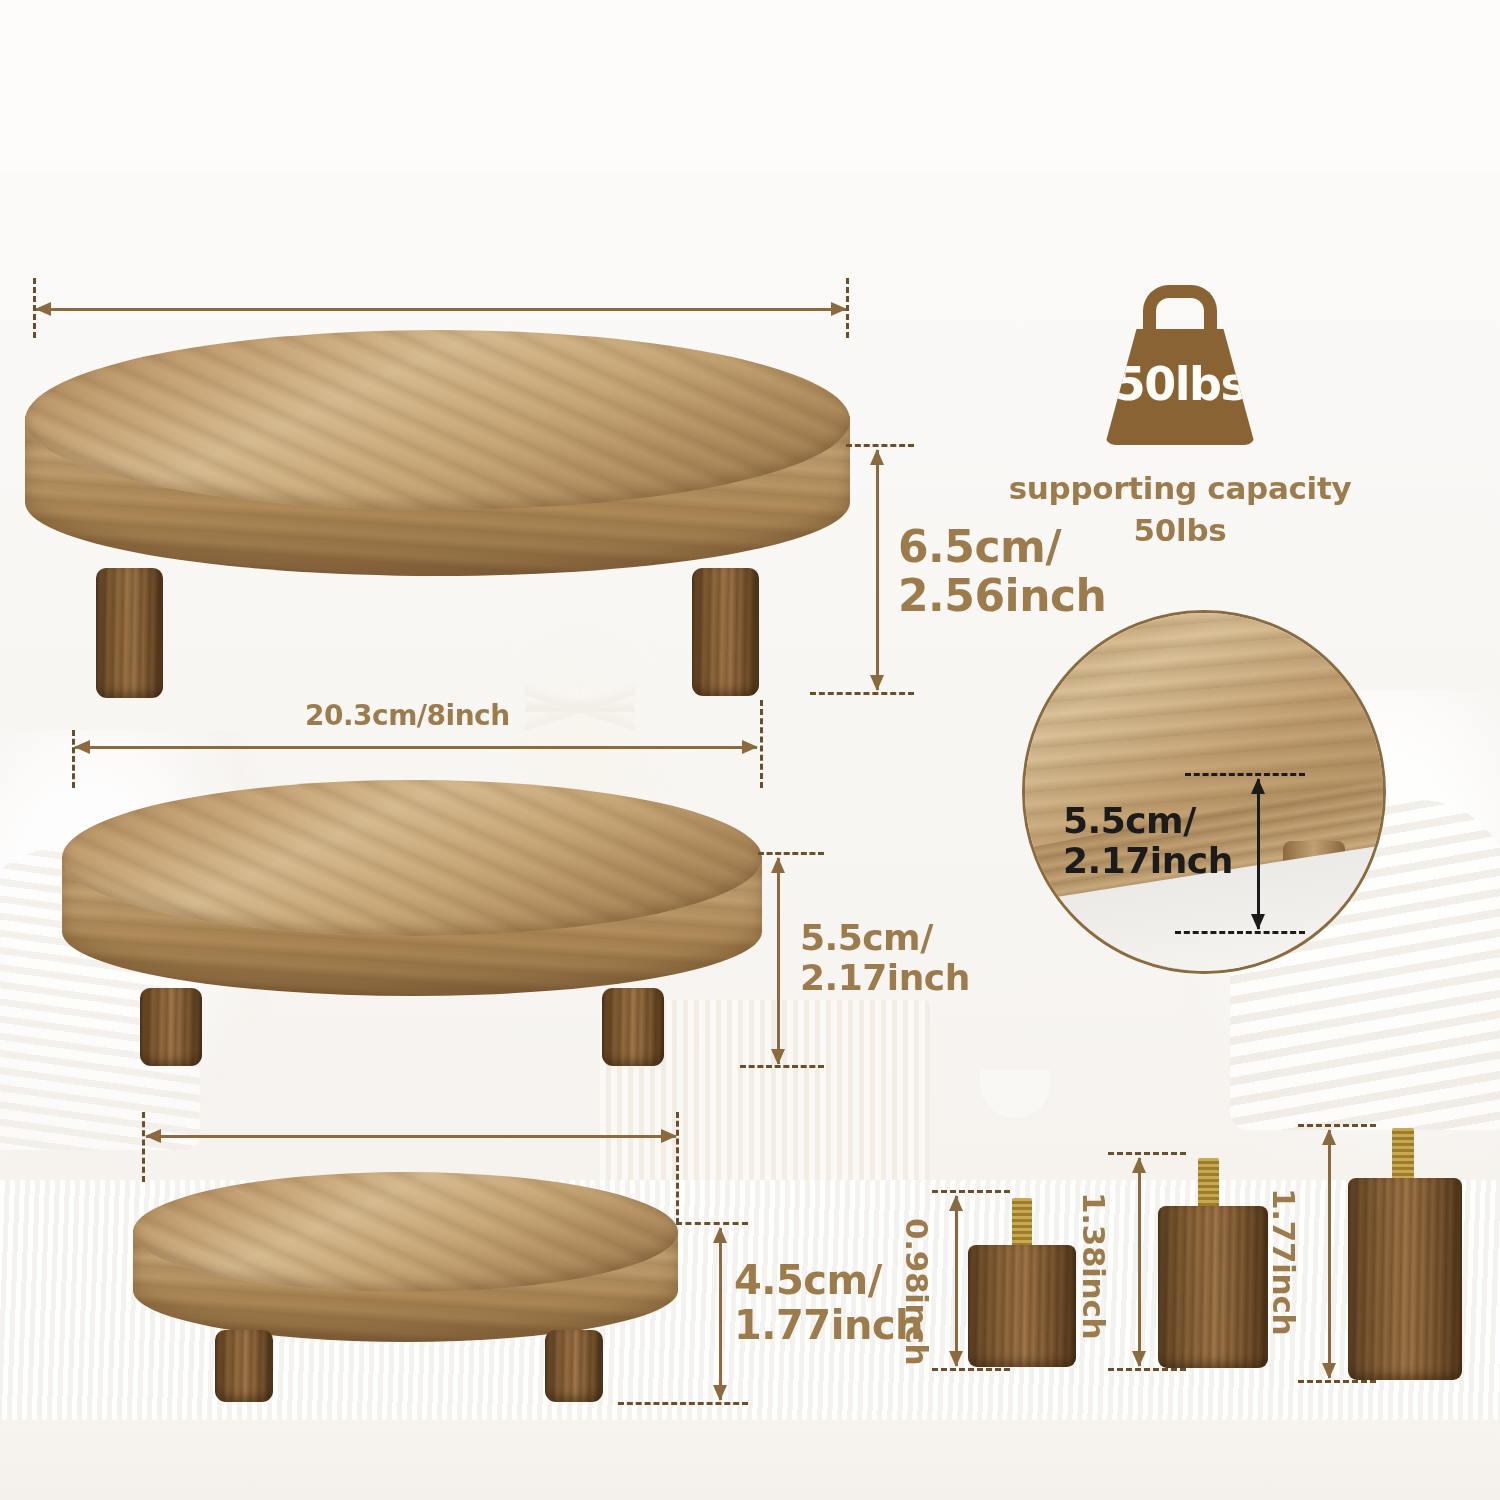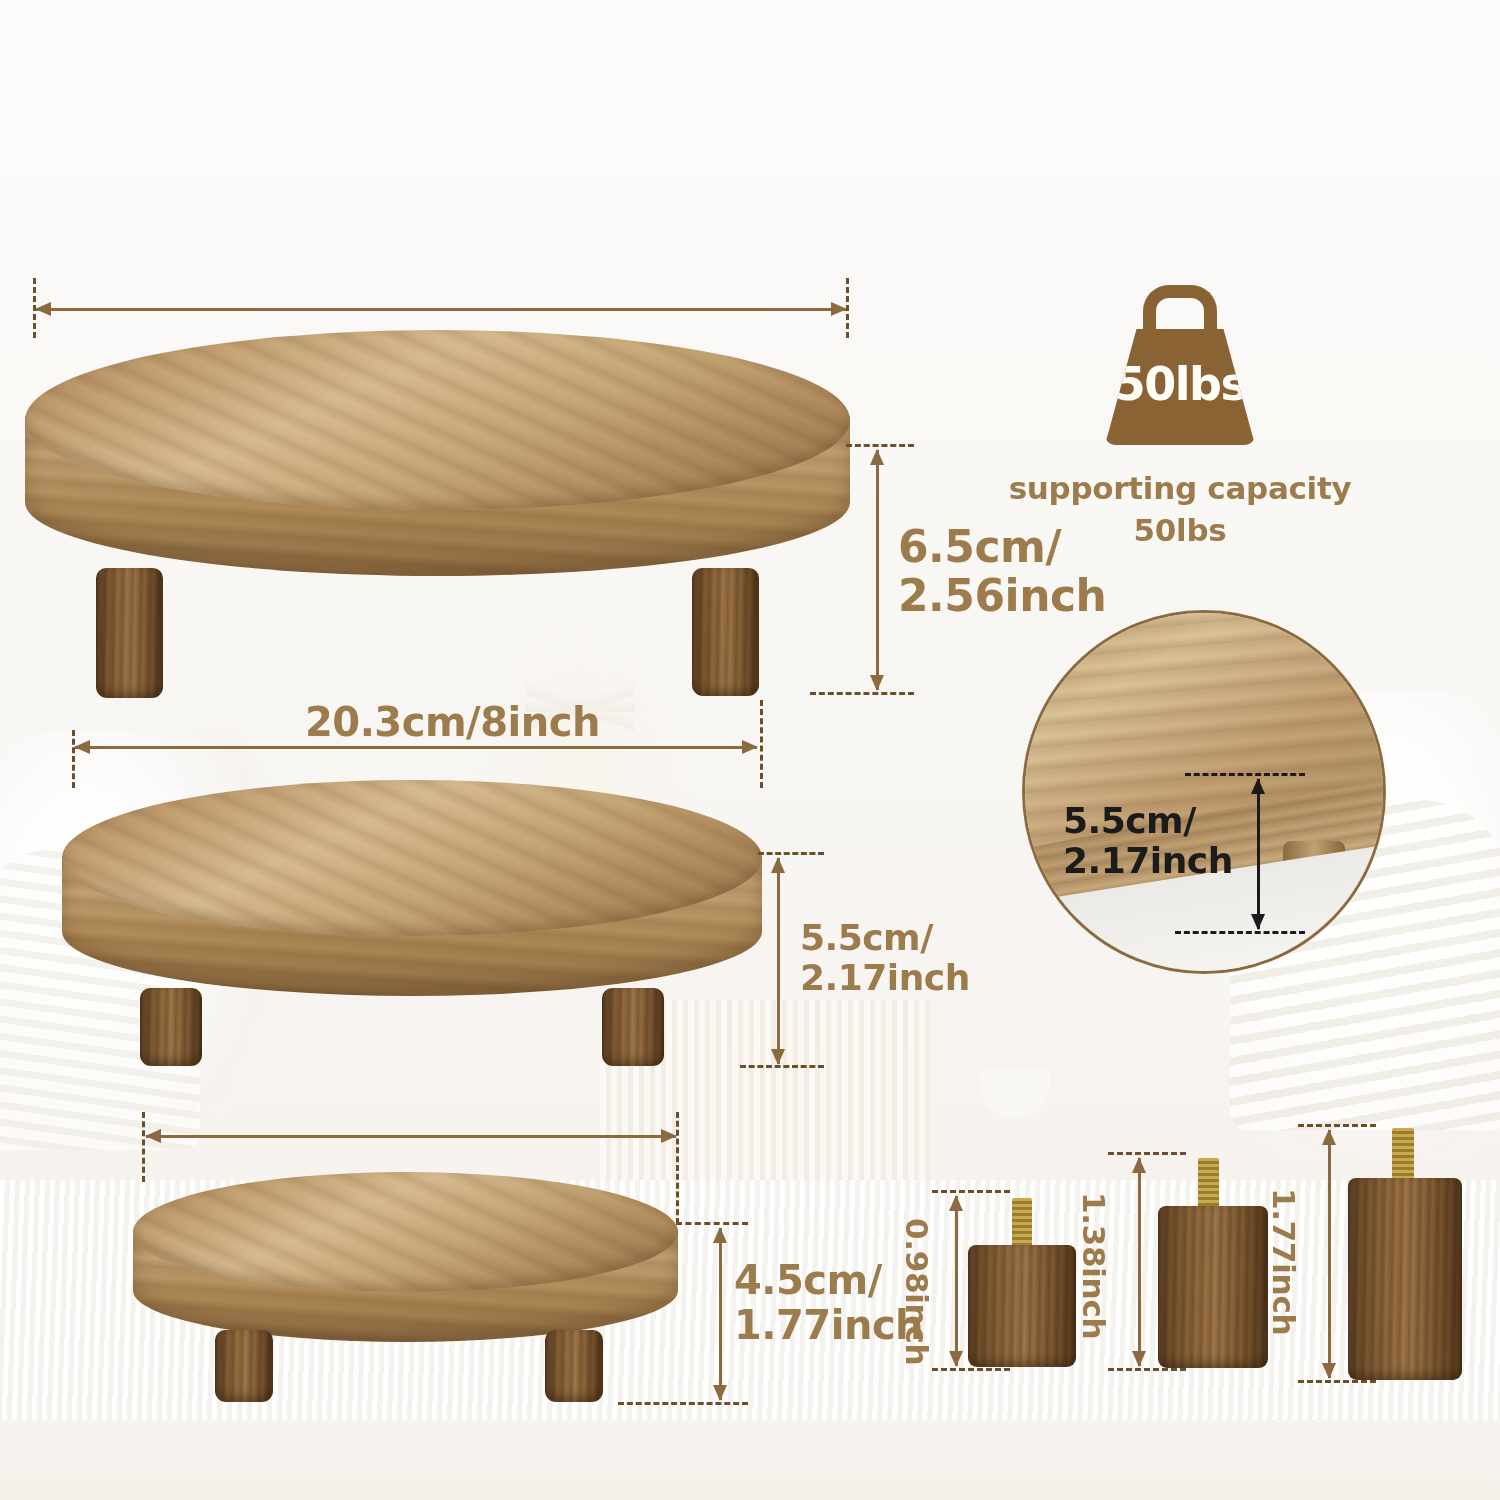--- a/index.html
+++ b/index.html
@@ -247,21 +247,21 @@
 
   <div class="weight-badge">
     <div class="w-handle"></div>
     <div class="w-body">
       <span>50lbs</span>
     </div>
   </div>
   <div class="capacity-text">supporting capacity
 50lbs</div>
 
-  <div class="dim-text" style="left:305px;top:700px;font-size:40px;">20.3cm/8inch</div>
+  <div class="dim-text" style="left:305px;top:700px;font-size:28px;">20.3cm/8inch</div>
   <div class="dash-v" style="left:72px;top:730px;height:58px;"></div>
   <div class="dash-v" style="left:760px;top:700px;height:88px;"></div>
   <div class="h-arrow" style="left:75px;top:746px;width:682px;"></div>
 
   <div class="riser" style="left:62px;top:780px;width:700px;height:215px;">
     <div class="side" style="top:76px;height:140px;"></div>
     <div class="top" style="height:156px;"></div>
   </div>
   <div class="leg" style="left:140px;top:988px;width:62px;height:78px;"></div>
   <div class="leg" style="left:602px;top:988px;width:62px;height:78px;"></div>

